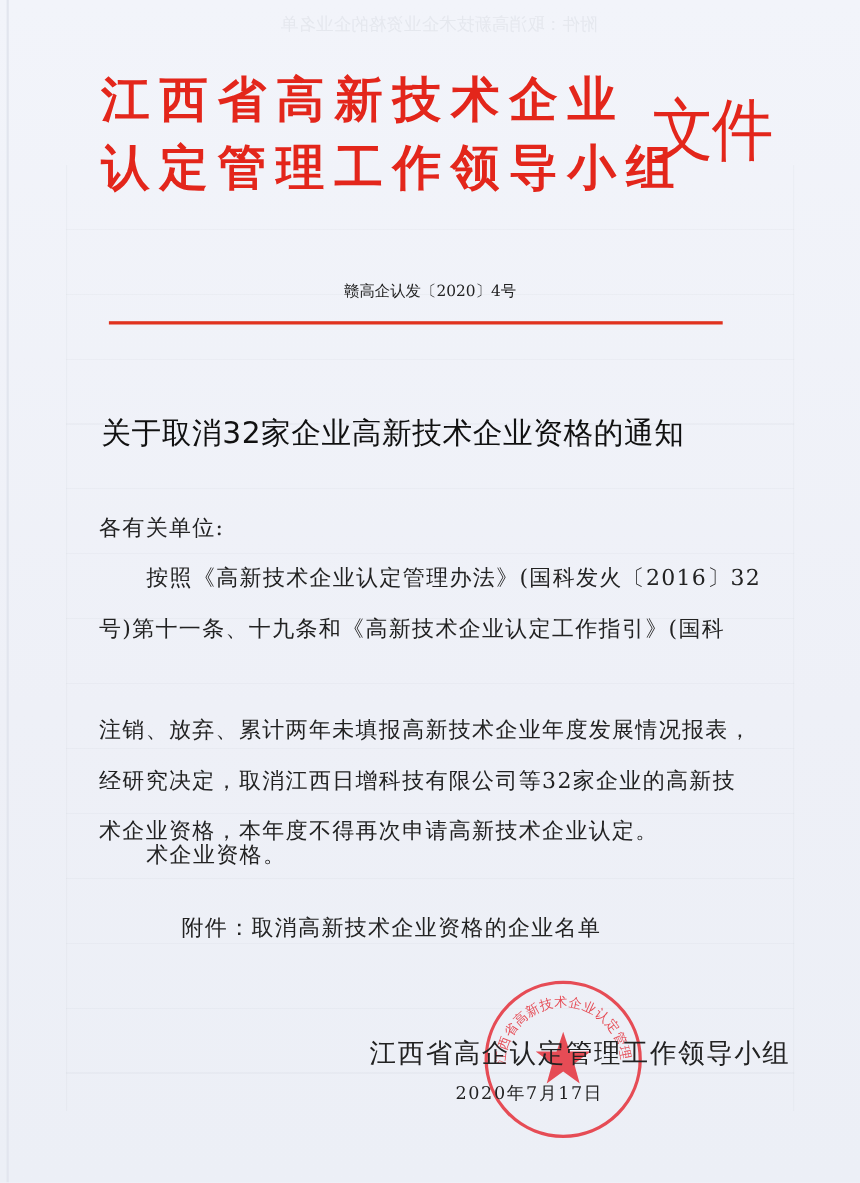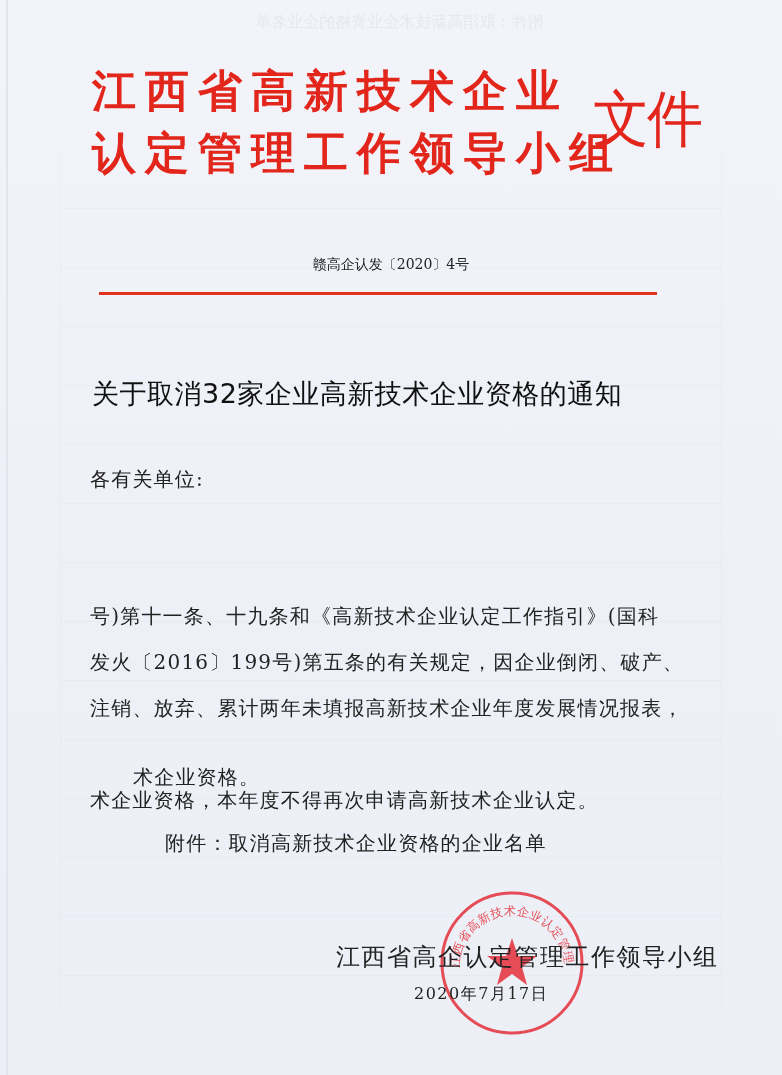--- a/index.html
+++ b/index.html
@@ -97,21 +97,21 @@
     }
 
     .body-text {
       position: absolute;
       font-size: 20px;
       color: #222;
       white-space: nowrap;
       letter-spacing: 1.2px;
     }
     .salutation { left: 90px; top: 466px; }
-    .p-line { left: 90px; margin-top: 45px; }
+    .p-line { left: 90px; }
     .indent { left: 133px; }
 
     .signature-org {
       position: absolute;
       left: 336px; top: 941px;
       font-size: 24px;
       letter-spacing: 1.5px;
       color: #222;
       white-space: nowrap;
     }
@@ -146,23 +146,24 @@
   </div>
   <div class="header-doc">文件</div>
 
   <div class="doc-number">赣高企认发〔2020〕4号</div>
   <div class="red-rule"></div>
 
   <div class="doc-title">关于取消32家企业高新技术企业资格的通知</div>
 
   <div class="body-text salutation">各有关单位:</div>
 
+  <div class="body-text indent" style="top:512px;">按照《高新技术企业认定管理办法》(国科发火〔2016〕32</div>
   <div class="body-text p-line" style="top:558px;">号)第十一条、十九条和《高新技术企业认定工作指引》(国科</div>
-  <div class="body-text p-line" style="top:604px;">发火〔2016〕199号)第五条的有关规定，因企业倒闭、破产、</div>
   <div class="body-text p-line" style="top:650px;">注销、放弃、累计两年未填报高新技术企业年度发展情况报表，</div>
+  <div class="body-text p-line" style="top:696px;">经研究决定，取消江西日增科技有限公司等32家企业的高新技</div>
   <div class="body-text p-line" style="top:742px;font-family:Liberation Serif, serif;">术企业资格，本年度不得再次申请高新技术企业认定。</div>
 
   <div class="body-text indent" style="top:765px; top:764px;">术企业资格。</div>
 
   <div class="body-text" style="left:165px; top:830px;">附件：取消高新技术企业资格的企业名单</div>
 
   <svg class="seal" viewBox="0 0 150 150">
     <defs>
       <path id="sealArc" d="M 22 80 A 53 53 0 1 1 128 80"></path>
     </defs>

